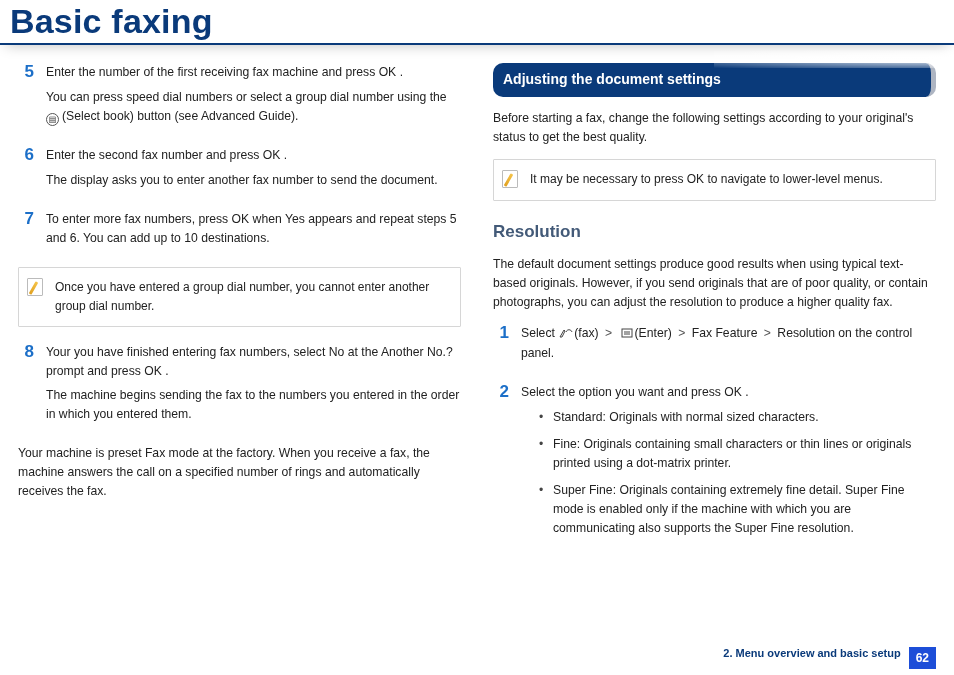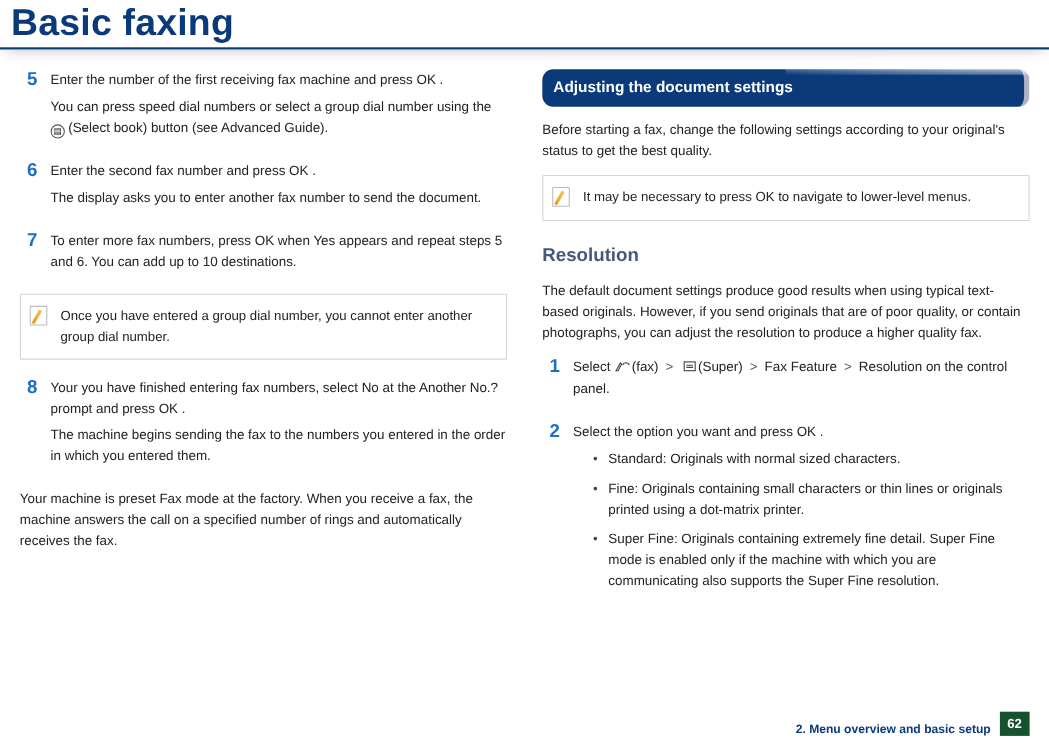--- a/index.html
+++ b/index.html
@@ -90,25 +90,25 @@
     vertical-align: -2px; text-align: center; line-height: 11px; font-size: 8px;
     margin-right: 3px;
   }
   .inline-icon {
     display: inline-block; vertical-align: -2px;
     margin: 0 1px;
   }
   .footer {
     position: absolute;
     bottom: 6px; right: 18px;
-    display: flex; align-items: flex-end; gap: 8px;
+    display: flex; align-items: flex-start; gap: 8px;
     font-size: 11px; color: #0a3a7a; font-weight: 600;
   }
   .page-badge {
-    background: #14532d; color: #fff;
+    background: #1d4ed8; color: #fff;
     padding: 4px 7px; font-size: 12px; font-weight: 700;
   }
   .glow {
     position: absolute; top: 50px; right: 0; width: 240px; height: 18px;
     background: radial-gradient(ellipse at right, rgba(255,255,255,0.95), rgba(255,255,255,0));
     pointer-events: none;
   }
   .greater { padding: 0 3px; color: #555; }
 </style>
 </head>
@@ -219,21 +219,21 @@
                 <path d="M1 10 L5 3 L6 4 L3 10 Z M7 5 C8 2 12 2 13 5" fill="none" stroke="#444" stroke-width="1"></path>
               </svg>
           </span><span>(fax)</span>
           <span class="greater">&gt;</span>
           <span class="inline-icon">
             <svg width="14" height="12" viewBox="0 0 14 12">
                 <rect x="2" y="2" width="10" height="8" fill="none" stroke="#444"></rect>
                 <line x1="4" y1="5" x2="10" y2="5" stroke="#444"></line>
                 <line x1="4" y1="7" x2="10" y2="7" stroke="#444"></line>
               </svg>
-          </span>(<b>Super</b>)
+          </span>(<b>Enter</b>)
           <span class="greater">&gt;</span>
           <b>Fax Feature</b>
           <span class="greater">&gt;</span>
           <b>Resolution</b>
           <span> on the control panel.</span>
         </p>
       </div>
     </div>
 
     <div class="step">

